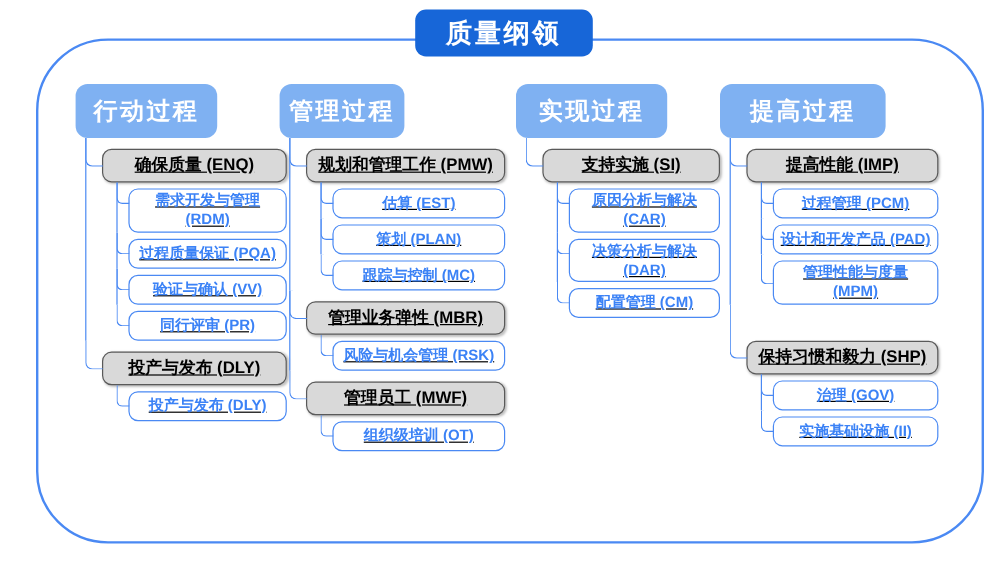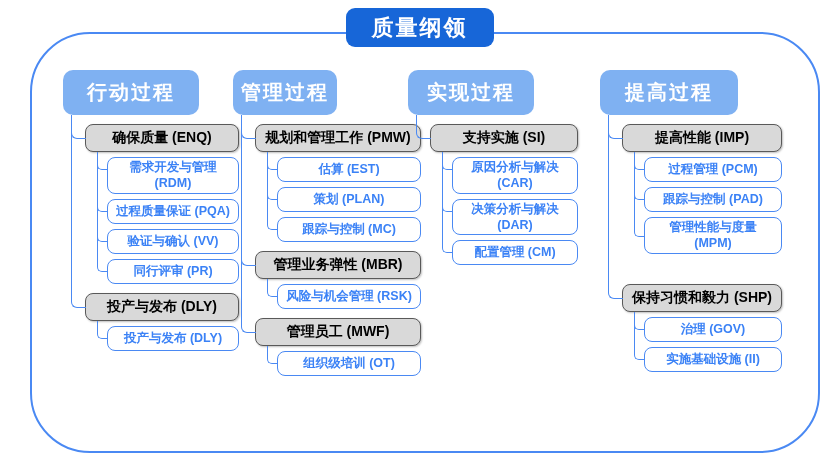--- a/index.html
+++ b/index.html
@@ -25,33 +25,33 @@
   .diagram-title{
     position:absolute;left:50%;top:8px;transform:translateX(-50%);
     background:var(--title-bg);color:#fff;font-weight:bold;font-size:22px;
     letter-spacing:2px;padding:0 26px;height:39px;line-height:39px;
     border-radius:9px;z-index:3;white-space:nowrap;
   }
   
   .col{position:absolute;top:70px;z-index:2;}
   #col1{left:63px;width:176px;}
   #col2{left:233px;width:188px;}
-  #col3{left:408px;width:170px;}
+  #col3{left:430px;width:170px;}
   #col4{left:600px;width:182px;}
   .col-header{
     height:45px;border-radius:10px;background:var(--header-bg);
     color:#fff;font-weight:bold;font-size:20px;letter-spacing:2px;
     display:flex;align-items:center;justify-content:center;white-space:nowrap;
   }
-  #col1 .col-header{width:136px;}
+  #col1 .col-header{width:118px;}
   #col2 .col-header{width:104px;}
   #col3 .col-header{width:126px;}
   #col4 .col-header{width:138px;}
 
-  ul.groups{list-style:none;margin:0;padding:0 0 0 8px;}
+  ul.groups{list-style:none;margin:0;padding:0 0 0 8px;text-decoration:underline;}
   ul.groups>li{position:relative;padding:9px 0 0 14px;}
   ul.groups>li::before{
     content:"";position:absolute;left:0;top:0;width:14px;height:23px;
     border-left:1.5px solid var(--line);border-bottom:1.5px solid var(--line);
     border-bottom-left-radius:6px;
   }
   ul.groups>li::after{
     content:"";position:absolute;left:0;top:0;height:100%;
     border-left:1.5px solid var(--line);
   }
@@ -184,21 +184,21 @@
 <div class="col" id="col4">
   <div class="col-header">提高过程</div>
   <ul class="groups">
     <li>
       <div class="gray-box">提高性能 (IMP)</div>
       <ul class="items">
         <li>
             <div class="white-box">过程管理 (PCM)</div>
           </li>
         <li>
-            <div class="white-box">跟踪与控制 (PAD)</div>
+            <div class="white-box">设计和开发产品 (PAD)</div>
           </li>
         <li class="tall">
             <div class="white-box">管理性能与度量 (MPM)</div>
           </li>
       </ul>
     </li>
     <li class="spaced">
       <div class="gray-box">保持习惯和毅力 (SHP)</div>
       <ul class="items">
         <li>

